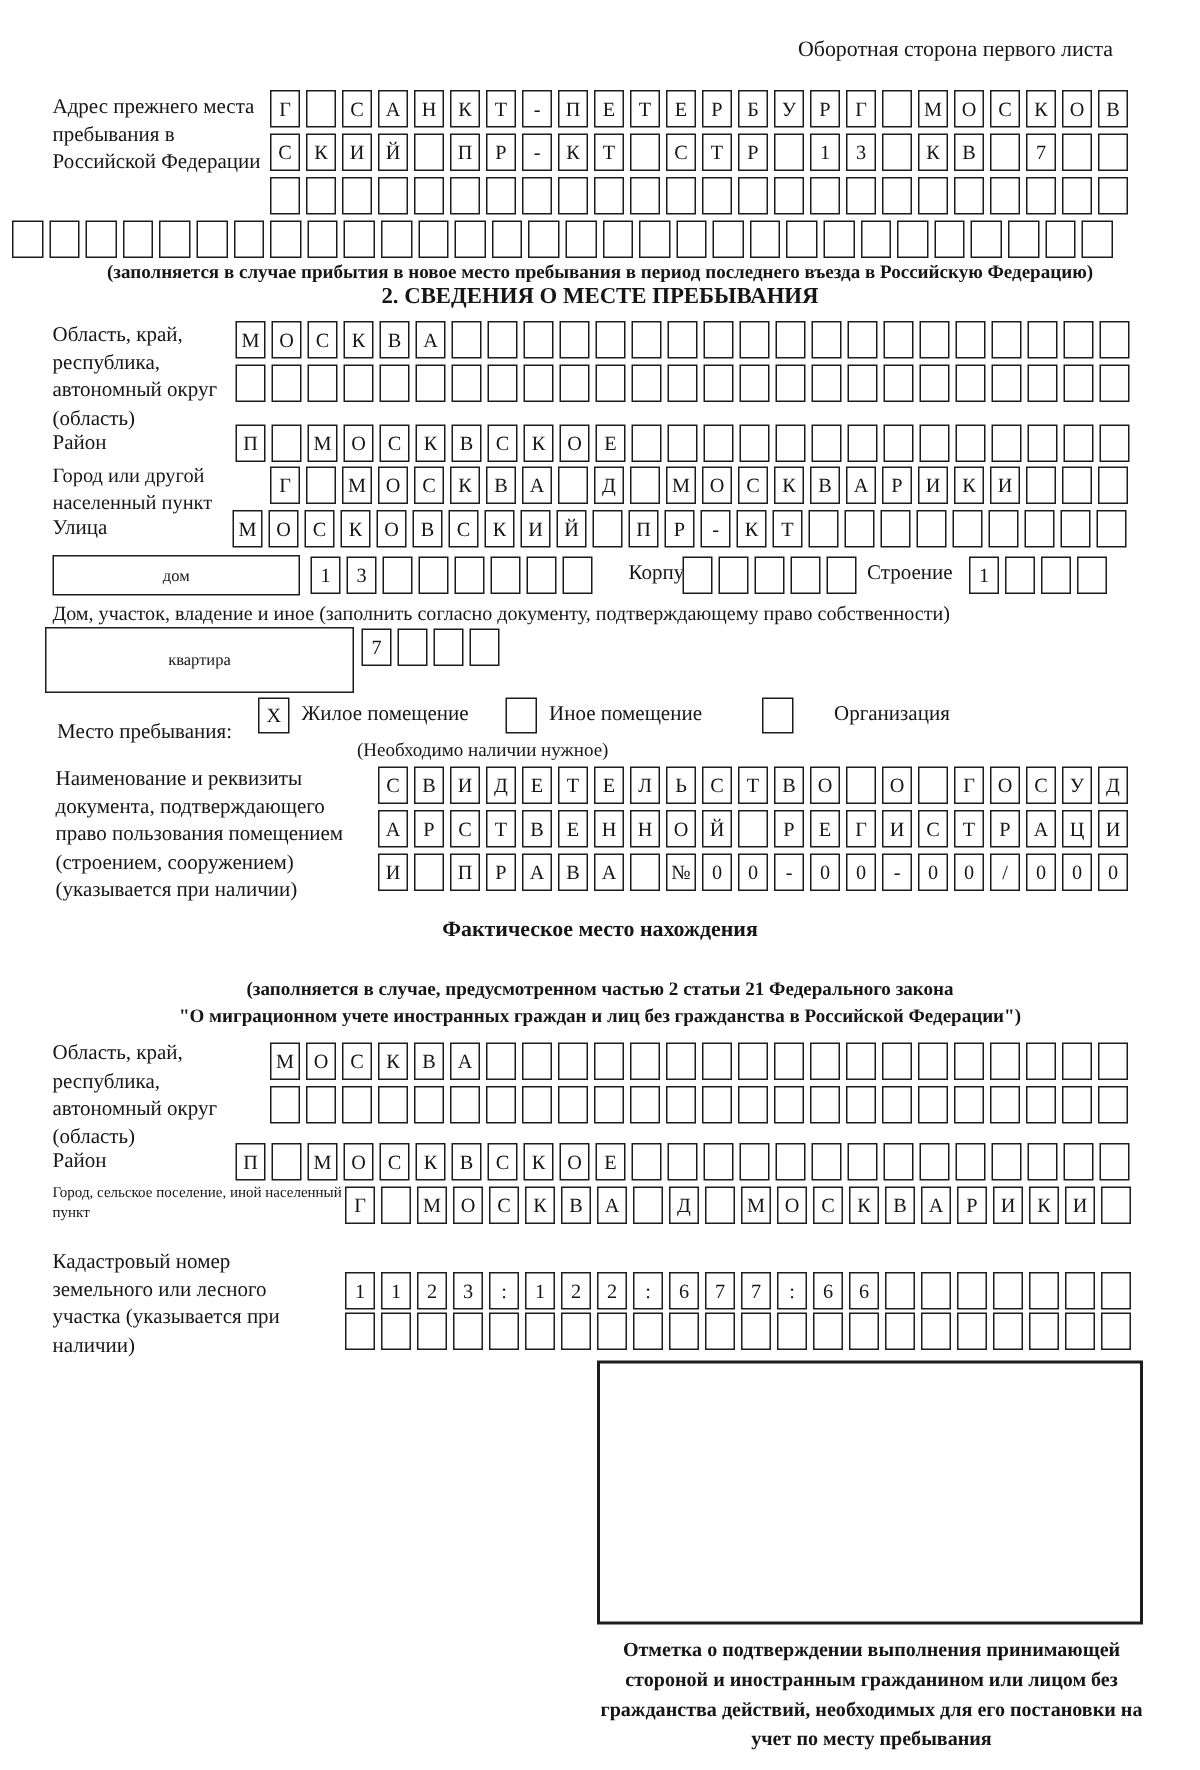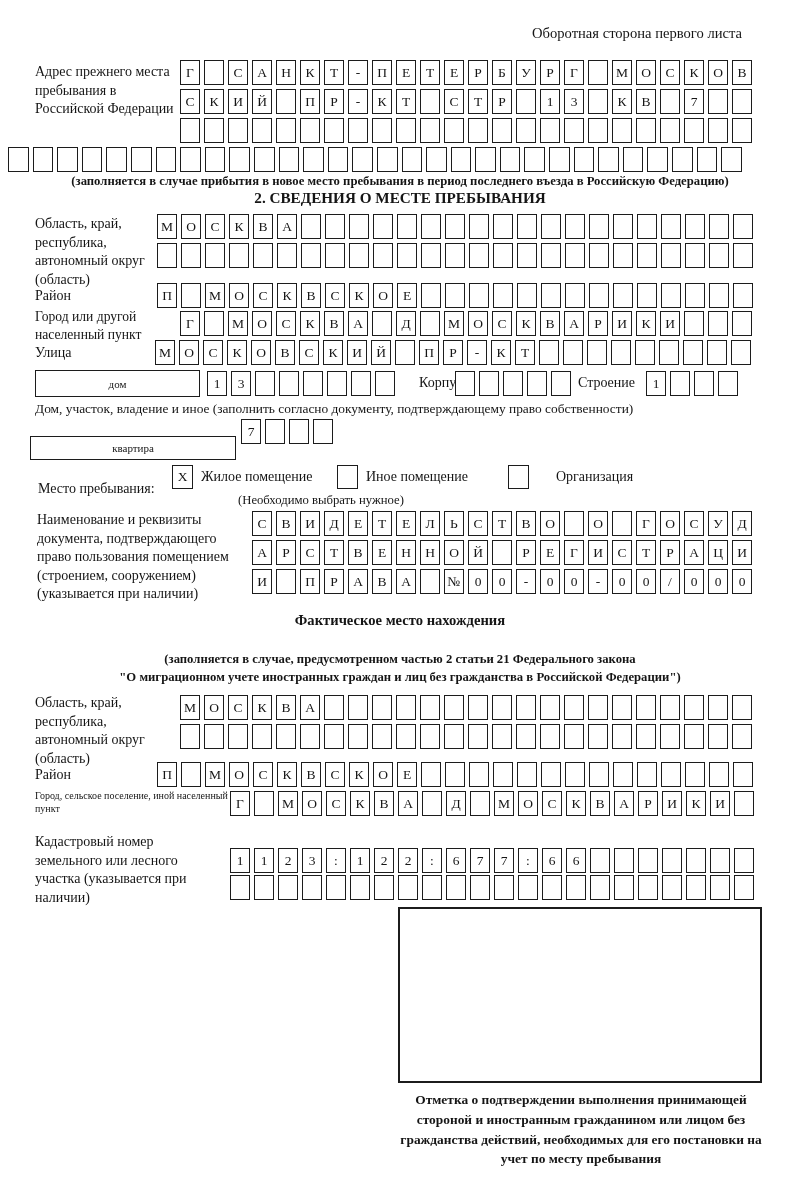--- a/index.html
+++ b/index.html
@@ -316,21 +316,21 @@
     </div>
   <div class="abs label" style="top:374px;left:578px;">Строение</div>
   <div class="abs cells" style="top:371px;left:646px;">
       <span class="cell">1</span>
       <span class="cell"></span>
       <span class="cell"></span>
       <span class="cell"></span>
     </div>
   <div class="abs label" style="top:400px;left:35px;font-size:13.4px;">Дом, участок, владение и иное (заполнить согласно документу, подтверждающему право собственности)</div>
 
-  <div class="abs field-rect" style="top:418px;left:30px;width:206px;height:24px;margin-top:18px;">
+  <div class="abs field-rect" style="top:418px;left:30px;width:206px;height:44px;">
     <span>квартира</span>
   </div>
   <div class="abs cells" style="top:419px;left:241px;">
       <span class="cell">7</span>
       <span class="cell"></span>
       <span class="cell"></span>
       <span class="cell"></span>
     </div>
 
   <div class="abs label" style="top:468px;left:38px;margin-top:12px;">Место пребывания:</div>
@@ -339,21 +339,21 @@
   </div>
   <div class="abs label" style="top:468px;left:201px;">Жилое помещение</div>
   <div class="abs checkbox" style="top:465px;left:337px;">
     <span></span>
   </div>
   <div class="abs label" style="top:468px;left:366px;">Иное помещение</div>
   <div class="abs checkbox" style="top:465px;left:508px;">
     <span></span>
   </div>
   <div class="abs label" style="top:468px;left:556px;">Организация</div>
-  <div class="abs small-note" style="top:492px;left:238px;">(Необходимо выбрать нужное)</div>
+  <div class="abs small-note" style="top:492px;left:238px;">(Необходимо наличии нужное)</div>
 
   <div class="abs label" style="top:511px;left:37px;width:212px;">Наименование и реквизиты документа, подтверждающего право пользования помещением (строением, сооружением) (указывается при наличии)</div>
   <div class="abs cells" style="top:511px;left:252px;">
       <span class="cell">С</span>
       <span class="cell">В</span>
       <span class="cell">И</span>
       <span class="cell">Д</span>
       <span class="cell">Е</span>
       <span class="cell">Т</span>
       <span class="cell">Е</span>

